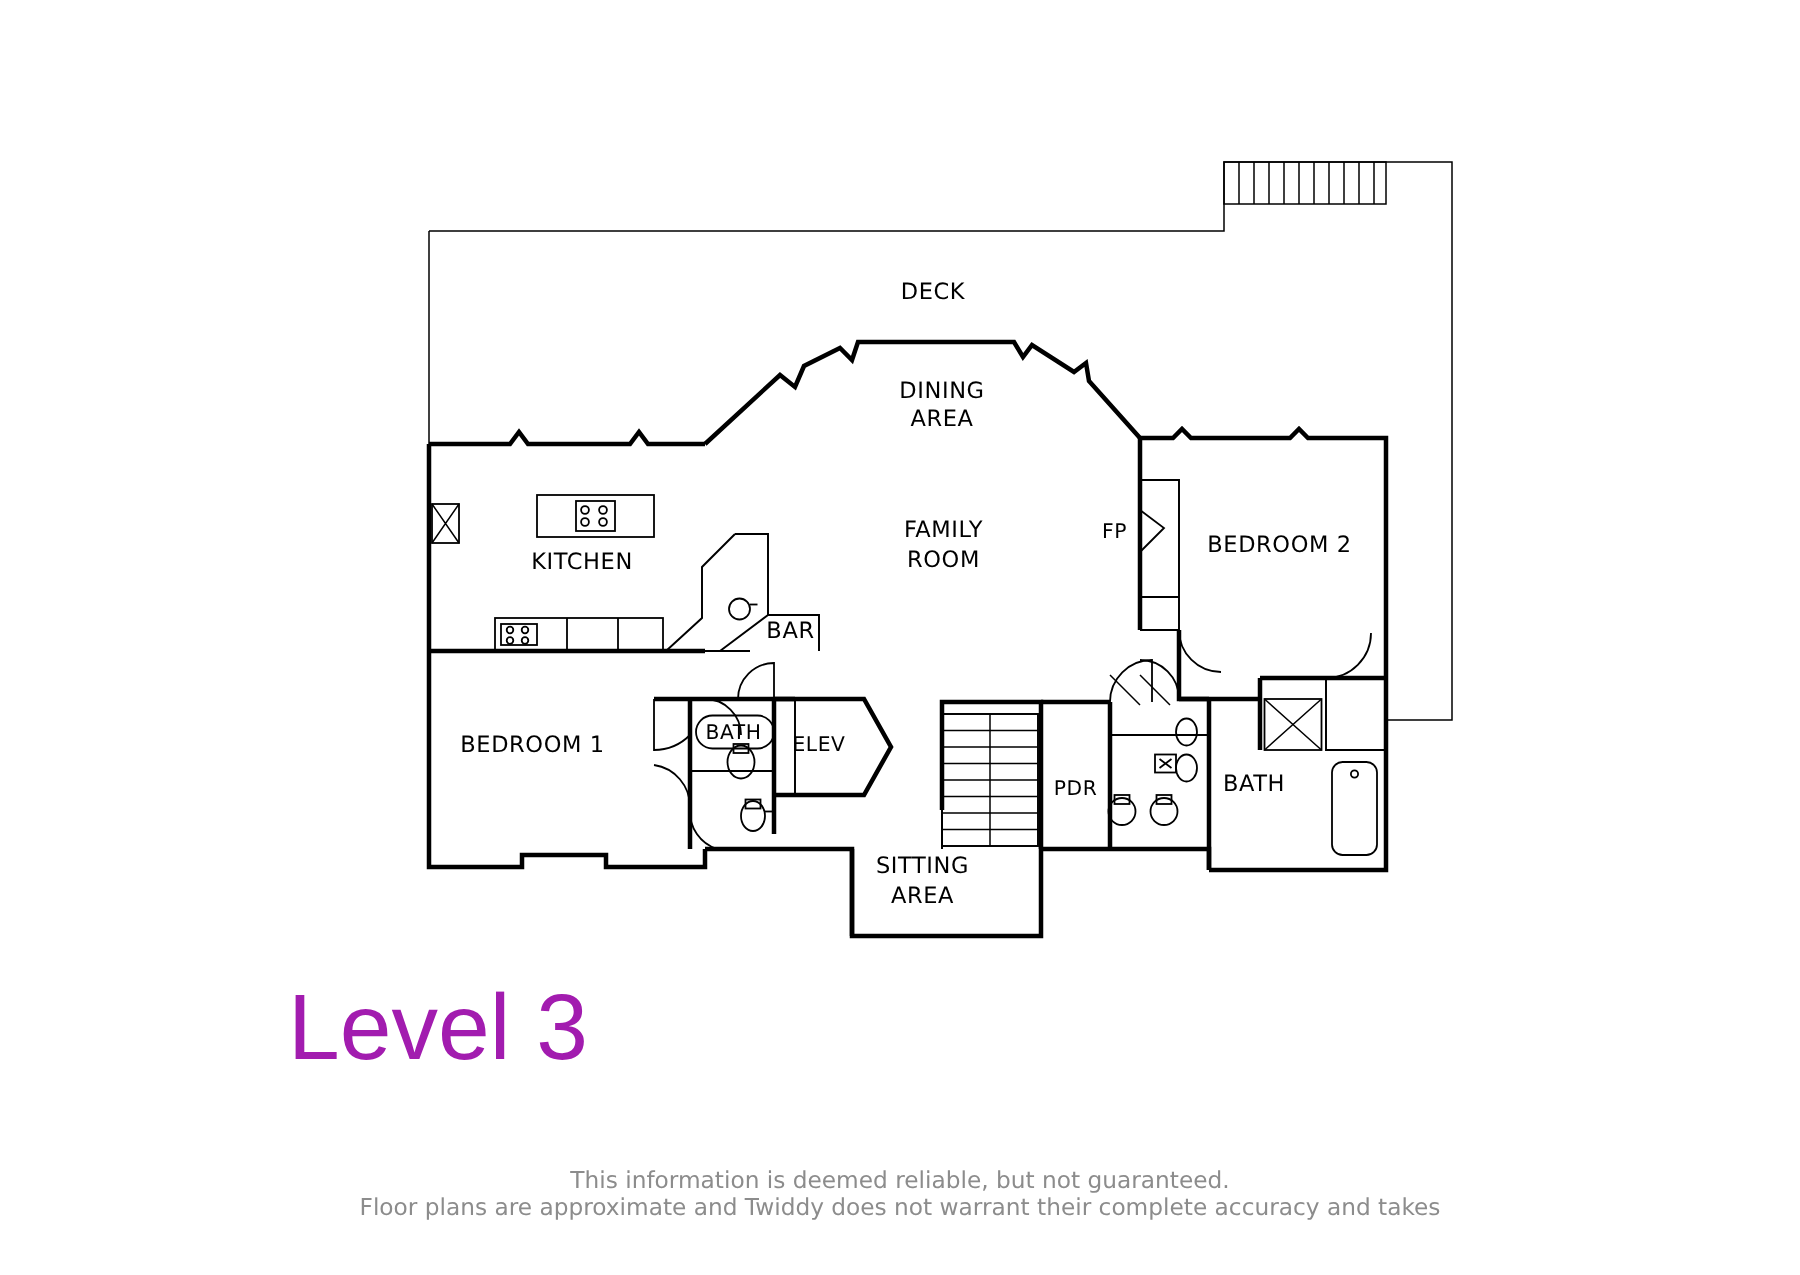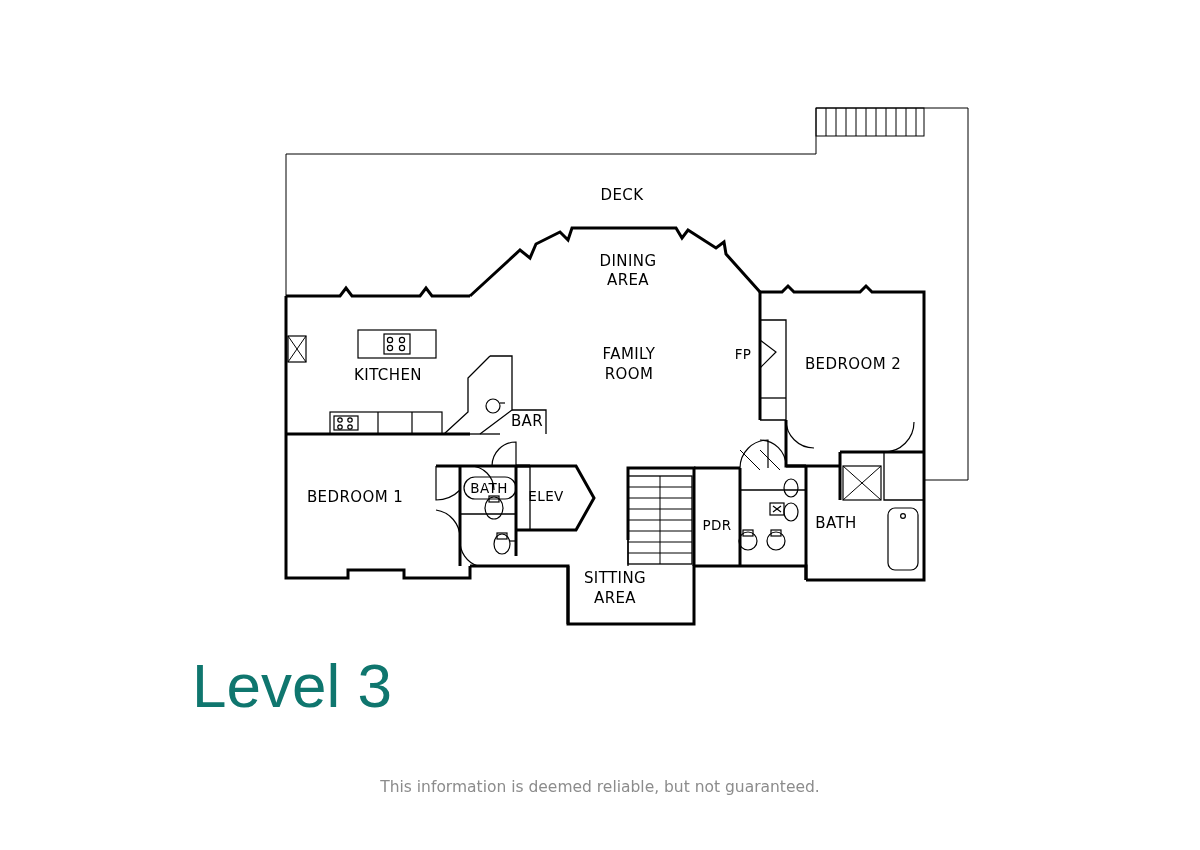--- a/index.html
+++ b/index.html
@@ -59,21 +59,21 @@
   .room-label.small {
     font-size: 13.5px;
   }
   .level-title {
     position: absolute;
     left: 192px;
     top: 655px;
     font-family: "Liberation Sans", sans-serif;
     font-size: 62px;
     font-weight: 300;
-    color: #0f766e;
+    color: #a21caf;
     letter-spacing: 0px;
     line-height: 1;
   }
   .disclaimer {
     position: absolute;
     left: 0;
     top: 778px;
     width: 1200px;
     text-align: center;
     color: #8c8c8c;
@@ -258,15 +258,16 @@
 
     <text class="room-label" x="615" y="578">SITTING</text>
     <text class="room-label" x="615" y="598">AREA</text>
 
   </svg>
 
   <div class="level-title">Level 3</div>
 
   <div class="disclaimer">
     <div>This information is deemed reliable, but not guaranteed.</div>
+    <div>Floor plans are approximate and Twiddy does not warrant their complete accuracy and takes</div>
   </div>
 
 </div>
 
 </body></html>

